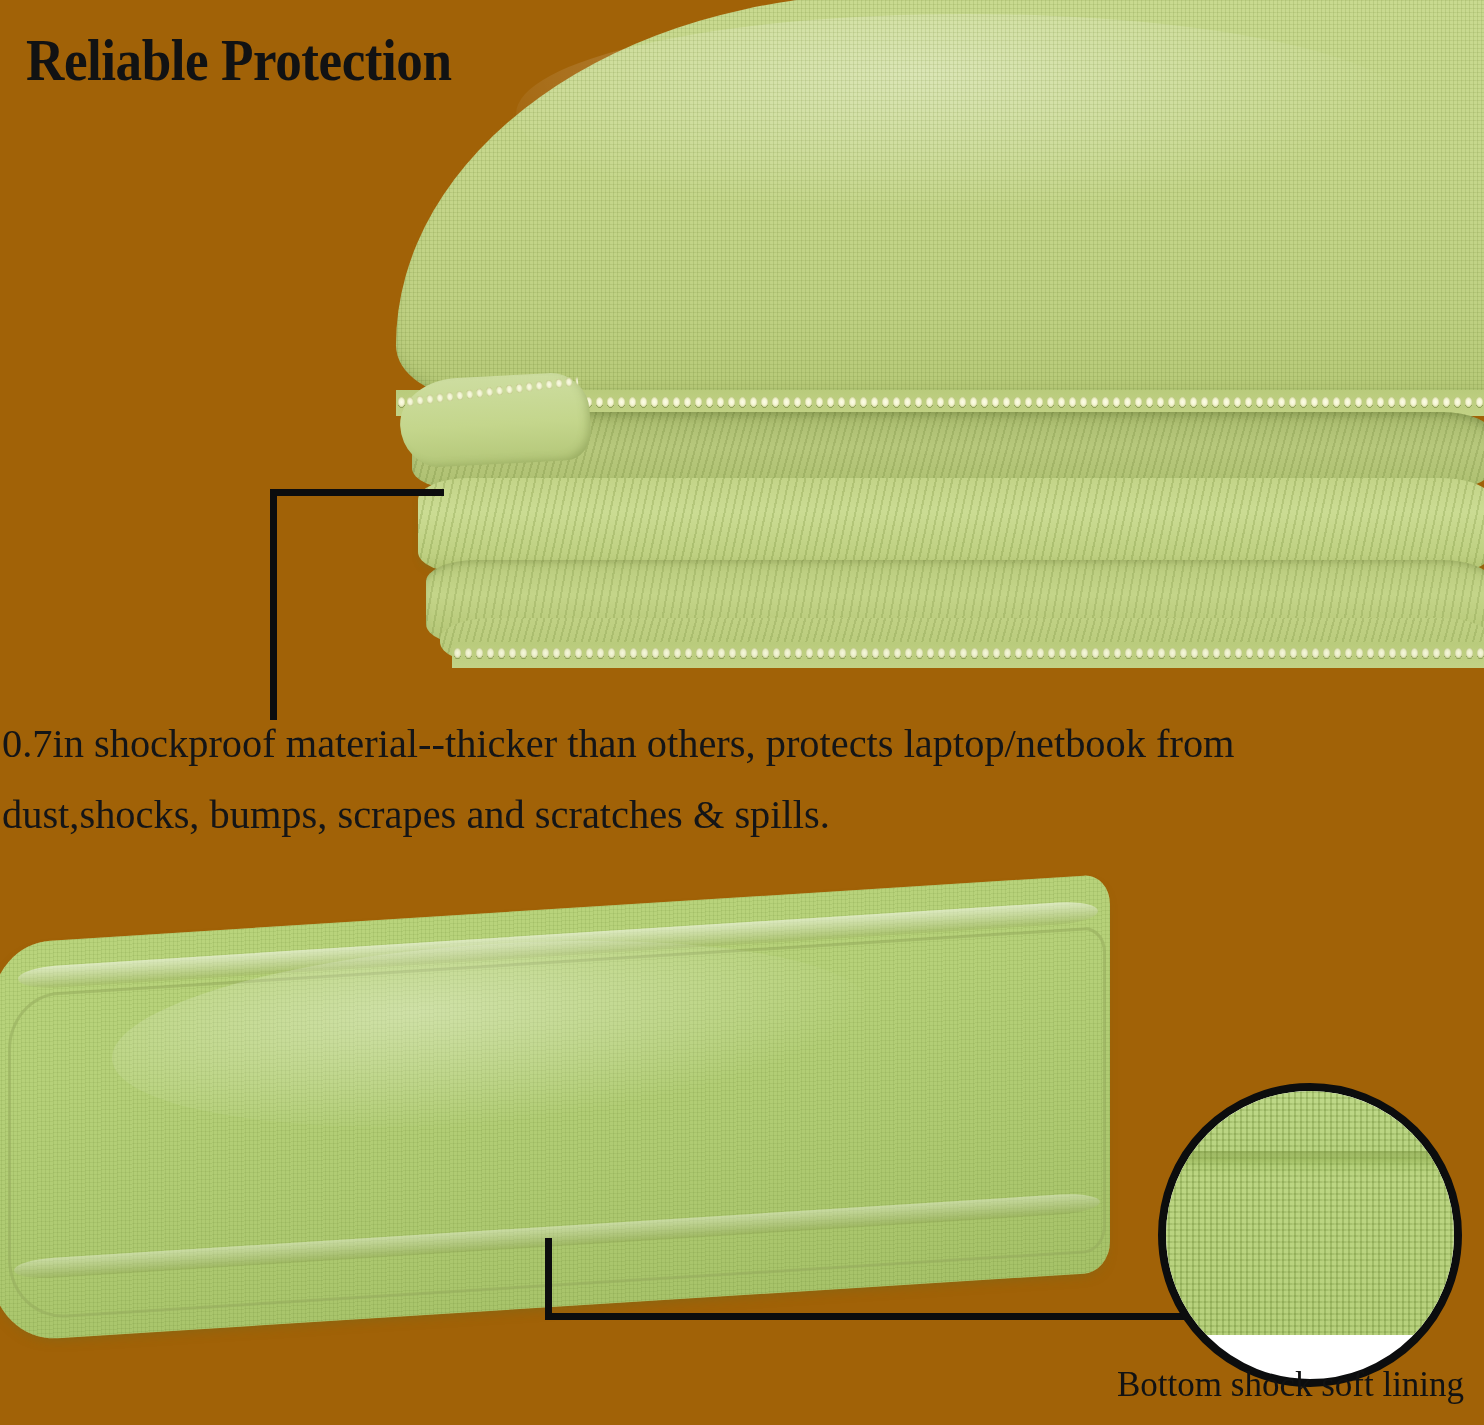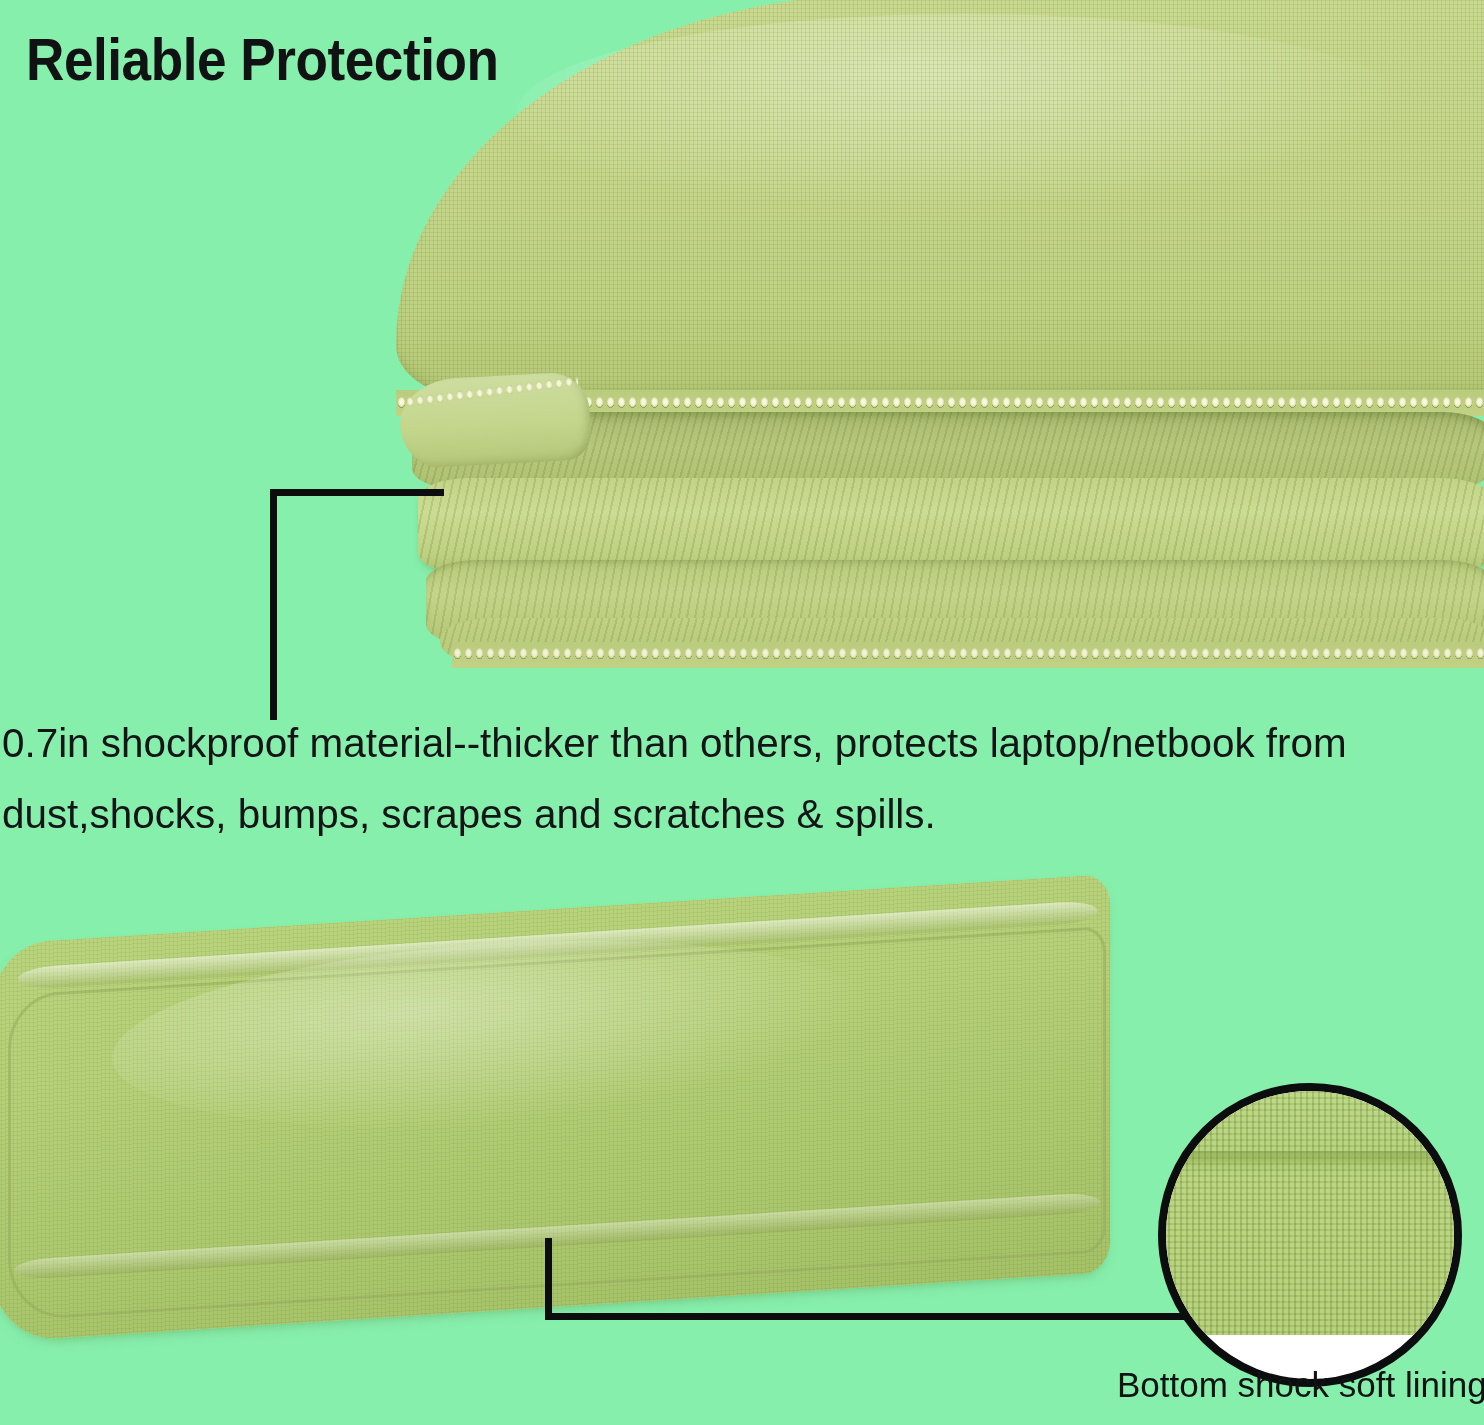--- a/index.html
+++ b/index.html
@@ -1,18 +1,18 @@
 <!DOCTYPE html>
 <html><head>
 <meta charset="utf-8">
 <style>
   html,body{margin:0;padding:0;background:#ffffff;}
   body{width:1484px;height:1425px;position:relative;overflow:hidden;
        font-family:"Liberation Sans","DejaVu Sans",sans-serif;}
-  .stage{position:absolute;left:0;top:0;width:1484px;height:1425px;background:#86efac;overflow:hidden;}
+  .stage{position:absolute;left:0;top:0;width:1484px;height:1425px;background:#a16207;overflow:hidden;font-family:Liberation Serif, serif;}
 
   
   #headline{
     position:absolute;left:26px;top:31px;
     font-size:59px;line-height:1.0;font-weight:700;color:#111213;
     letter-spacing:-0.5px;transform:scaleX(.90);transform-origin:left top;
     white-space:nowrap;
   }
 
   

